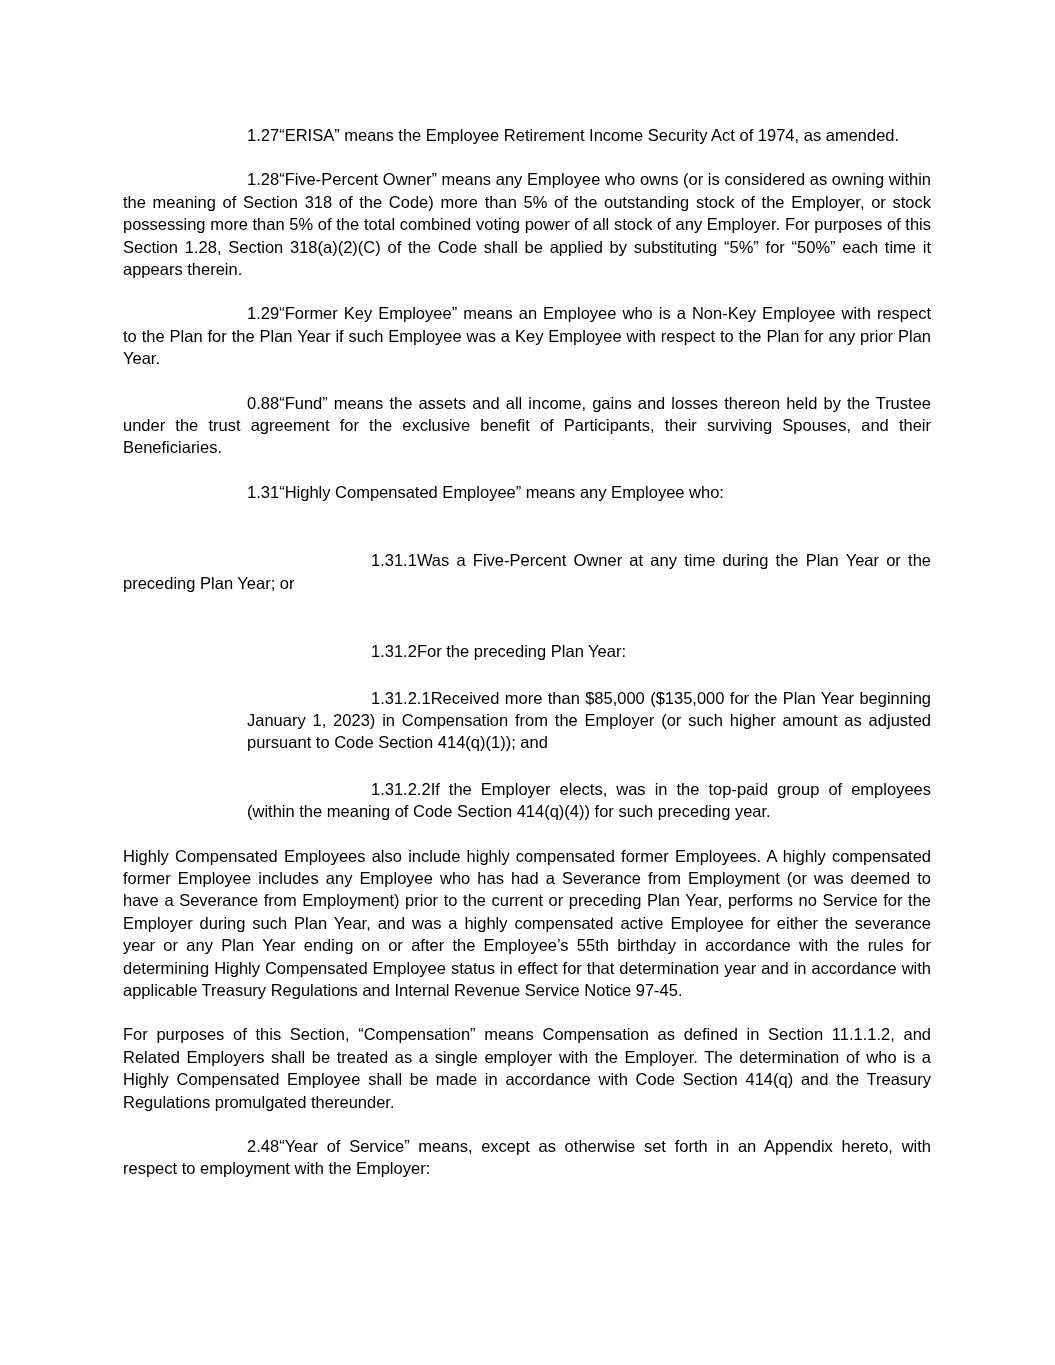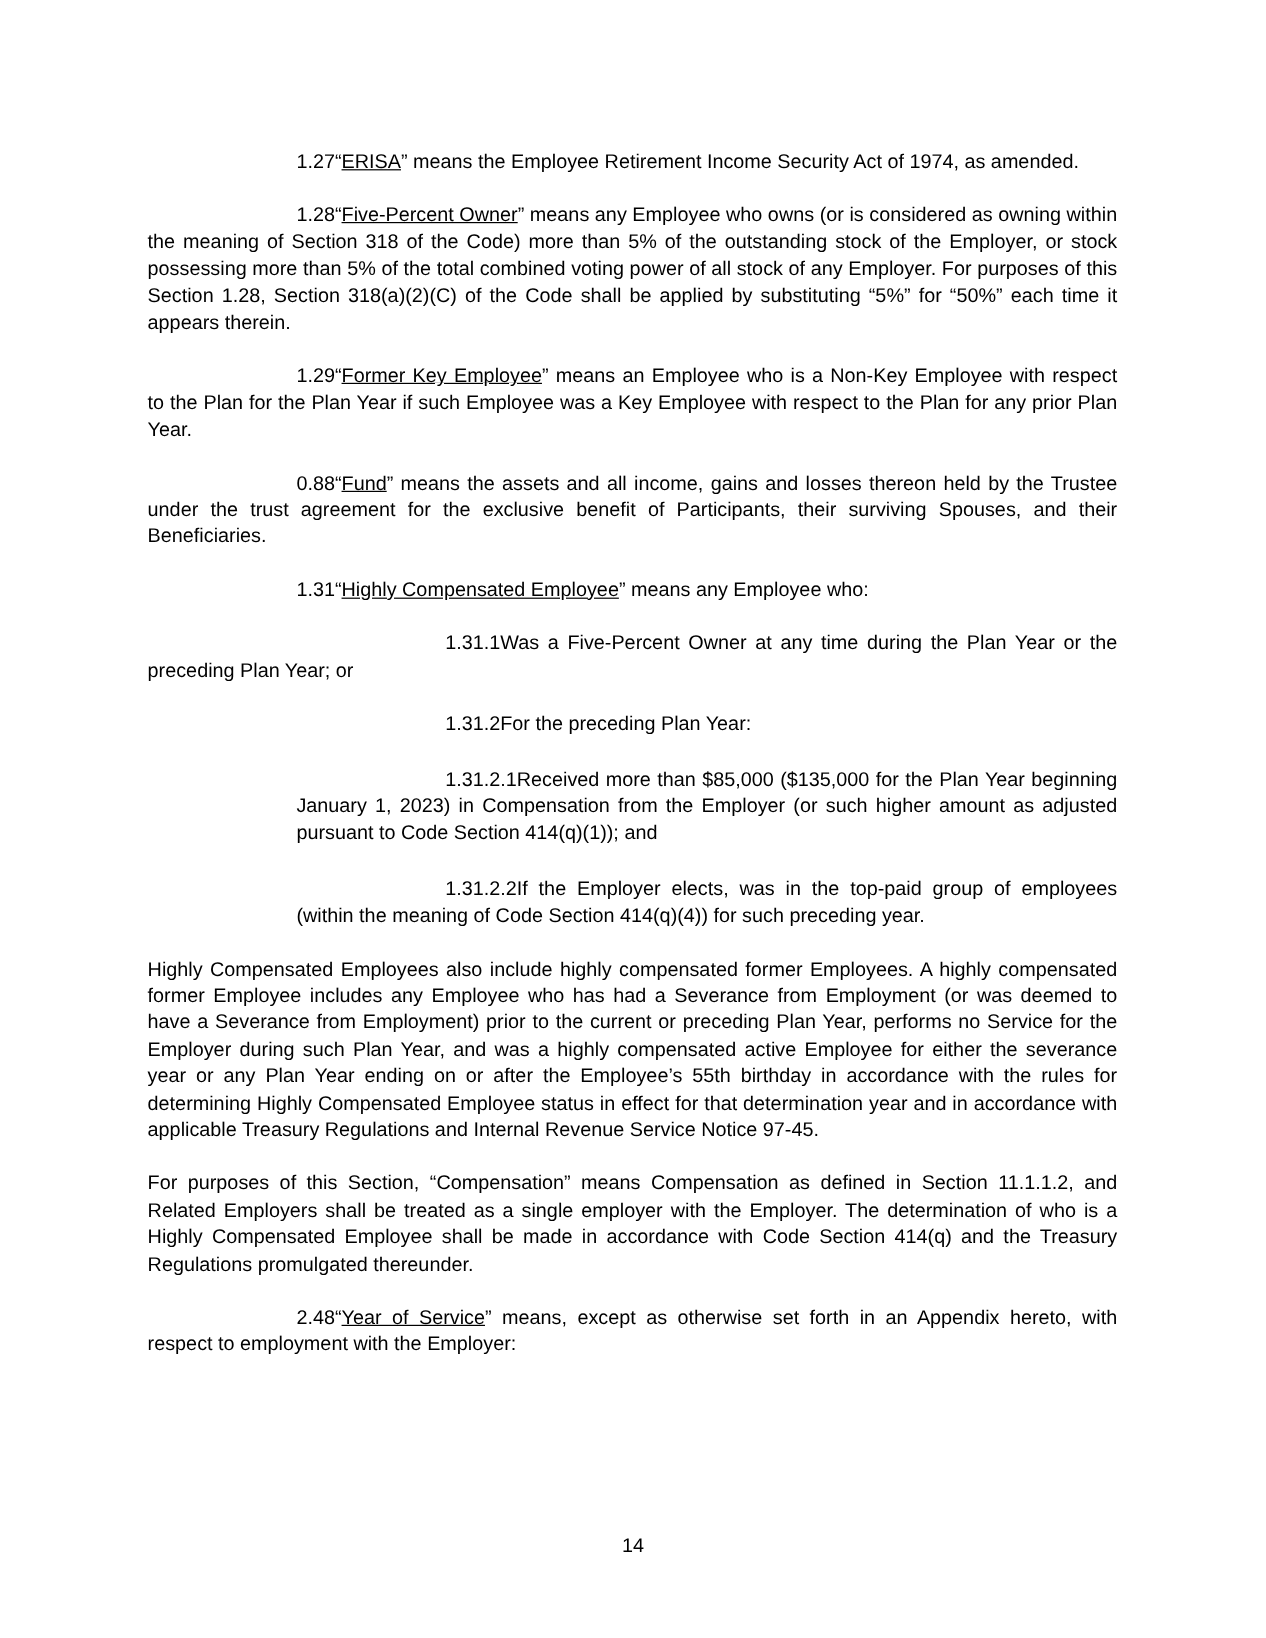--- a/index.html
+++ b/index.html
@@ -28,23 +28,23 @@
     font-size: 16.5px;
     line-height: 22.4px;
     text-align: justify;
   }
   .lvl-section { text-indent: 62px; }
   .lvl-sub1    { text-indent: 124px; }
   .lvl-block   { margin-left: 124px; text-indent: 62px; margin-top: 24px; }
   .lvl-flush   { text-indent: 0; }
   .num { display: inline-block; }
   .num-section { min-width: 62px; }
-  .num-sub1    { min-width: 82px; }
+  .num-sub1    { min-width: 82px; margin-top: 24px; }
   .num-block   { min-width: 95px; }
-  .u { text-decoration: underline; }
+  .u { }
   .page-number {
     position: absolute;
     top: 1277px;
     left: 0;
     width: 1055px;
     text-align: center;
     font-size: 16.5px;
     line-height: 22.4px;
   }
 </style>
@@ -59,14 +59,13 @@
       <p class="para lvl-section"><span class="num num-section">0.88</span><span>“</span><span class="u">Fund</span><span>” means the assets and all income, gains and losses thereon held by the Trustee under the trust agreement for the exclusive benefit of Participants, their surviving Spouses, and their Beneficiaries.</span></p>
       <p class="para lvl-section"><span class="num num-section">1.31</span><span>“</span><span class="u">Highly Compensated Employee</span><span>” means any Employee who:</span></p>
       <p class="para lvl-sub1"><span class="num num-sub1">1.31.1</span><span>Was a Five-Percent Owner at any time during the Plan Year or the preceding Plan Year; or</span></p>
       <p class="para lvl-sub1"><span class="num num-sub1">1.31.2</span><span>For the preceding Plan Year:</span></p>
       <p class="para lvl-block"><span class="num num-block">1.31.2.1</span><span>Received more than $85,000 ($135,000 for the Plan Year beginning January 1, 2023) in Compensation from the Employer (or such higher amount as adjusted pursuant to Code Section 414(q)(1)); and</span></p>
       <p class="para lvl-block"><span class="num num-block">1.31.2.2</span><span>If the Employer elects, was in the top-paid group of employees (within the meaning of Code Section 414(q)(4)) for such preceding year.</span></p>
       <p class="para lvl-flush"><span>Highly Compensated Employees also include highly compensated former Employees.  A highly compensated former Employee includes any Employee who has had a Severance from Employment (or was deemed to have a Severance from Employment) prior to the current or preceding Plan Year, performs no Service for the Employer during such Plan Year, and was a highly compensated active Employee for either the severance year or any Plan Year ending on or after the Employee’s 55th birthday in accordance with the rules for determining Highly Compensated Employee status in effect for that determination year and in accordance with applicable Treasury Regulations and Internal Revenue Service Notice 97-45.</span></p>
       <p class="para lvl-flush"><span>For purposes of this Section, “Compensation” means Compensation as defined in Section 11.1.1.2, and Related Employers shall be treated as a single employer with the Employer.  The determination of who is a Highly Compensated Employee shall be made in accordance with Code Section 414(q) and the Treasury Regulations promulgated thereunder.</span></p>
       <p class="para lvl-section"><span class="num num-section">2.48</span><span>“</span><span class="u">Year of Service</span><span>” means, except as otherwise set forth in an Appendix hereto, with respect to employment with the Employer:</span></p>
     </div>
-  <div class="page-number">14</div>
 </div>
 
 </body></html>

